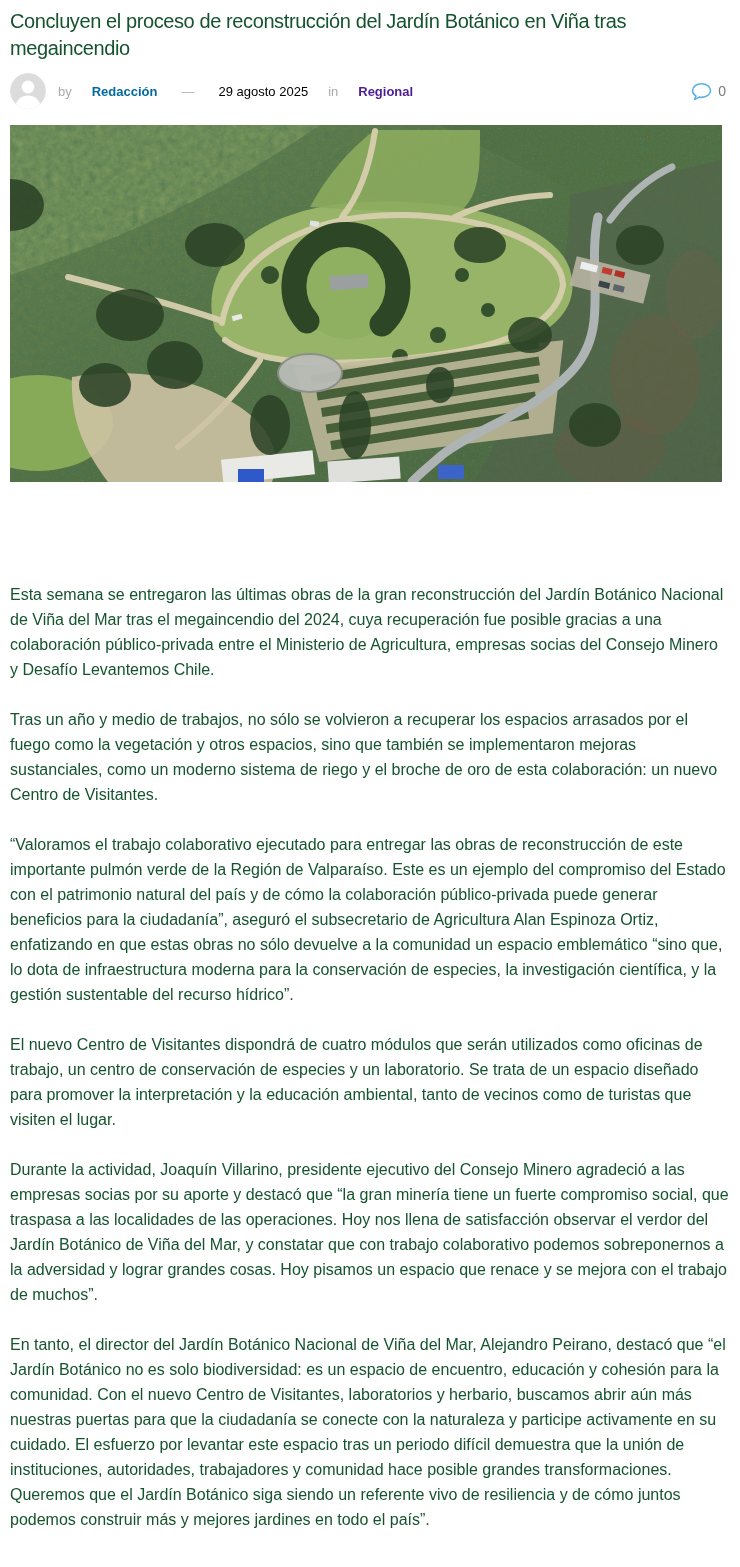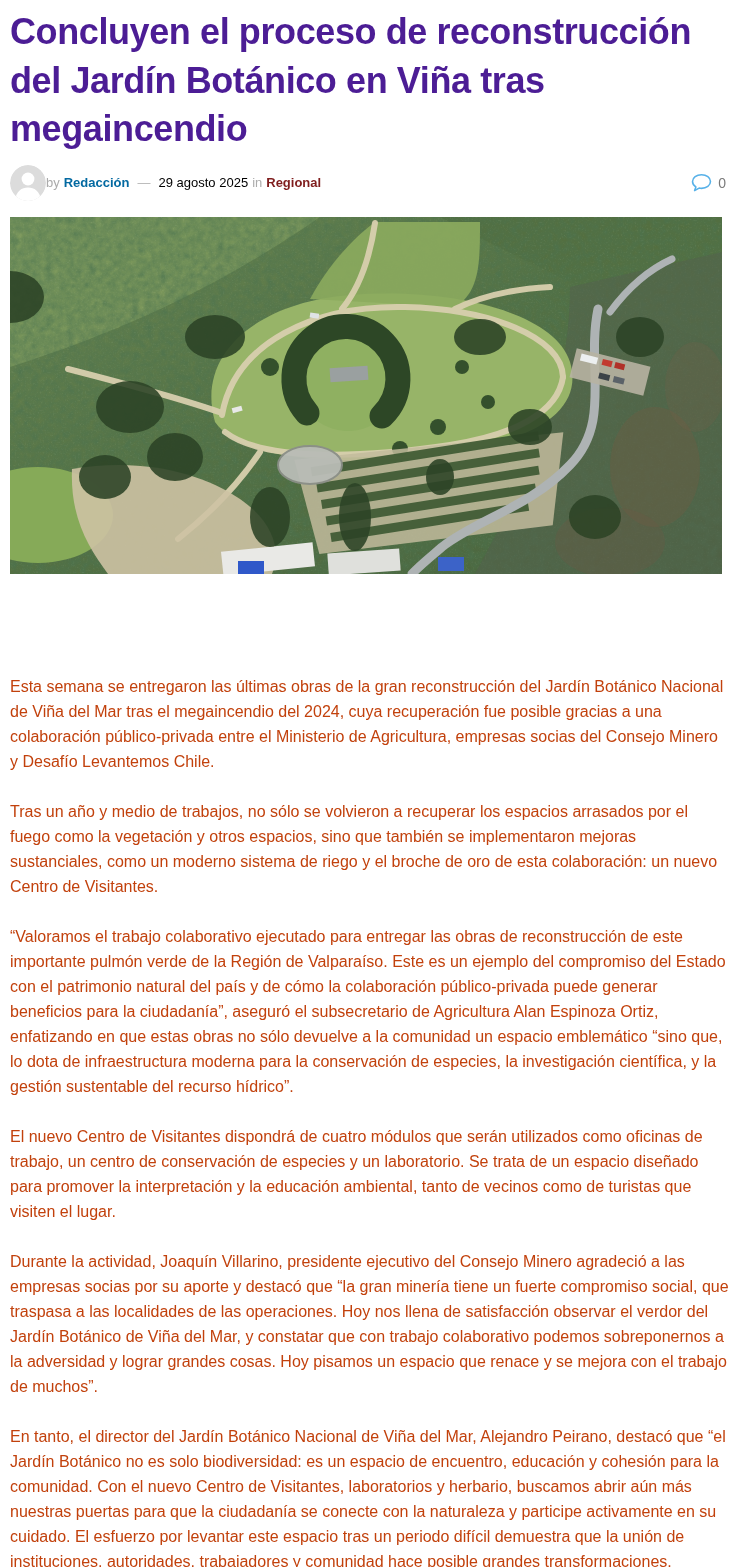--- a/index.html
+++ b/index.html
@@ -6,51 +6,51 @@
   html,body { background:#ffffff; }
   body {
     width:740px; height:1567px; overflow:hidden;
     font-family:"Liberation Sans","DejaVu Sans",sans-serif;
     color:#484848;
   }
   .page { padding:8px 10px 0 10px; }
 
   
   .headline {
-    font-size:36px; line-height:1.35; font-weight:700;
-    color:#4c1d95; letter-spacing:-0.4px;
+    font-size:20px; line-height:1.35; font-weight:400;
+    color:#14532d; letter-spacing:-0.4px;
   }
 
   
   .byline-row {
     margin-top:10px; display:flex; align-items:center; height:38px;
   }
   .avatar { width:36px; height:36px; border-radius:50%; overflow:hidden; flex:0 0 36px; cursor:pointer; }
   .byline-meta {
-    font-size:13px; color:#ababab; display:flex;
-    align-items:baseline; gap:4px; white-space:nowrap; flex:1 1 auto;
+    margin-left:12px; font-size:13px; color:#ababab; display:flex;
+    align-items:baseline; gap:20px; white-space:nowrap; flex:1 1 auto;
   }
   .author { color:#0369a1; font-weight:700; cursor:pointer; }
   .dash { color:#b5b5b5; margin:0 4px; }
   .date { color:#000000; }
-  .category { color:#7f1d1d; font-weight:700; cursor:pointer; }
+  .category { color:#4c1d95; font-weight:700; cursor:pointer; }
   .comments {
     display:flex; align-items:center; gap:6px; cursor:pointer;
     font-size:14px; color:#7a7a7a; margin-right:4px;
   }
 
   
   .hero {
     margin-top:15px; width:712px; height:357px; display:block;
   }
 
   
   .article-body { margin-top:100px; }
   .article-body p {
-    font-size:16px; line-height:25px; color:#c2410c;
+    font-size:16px; line-height:25px; color:#14532d;
     margin:0 0 25px 0;
   }
 </style>
 </head>
 <body>
 
 <div class="page">
 
   <h1 class="headline">Concluyen el proceso de reconstrucción del Jardín Botánico en Viña tras megaincendio</h1>
 

